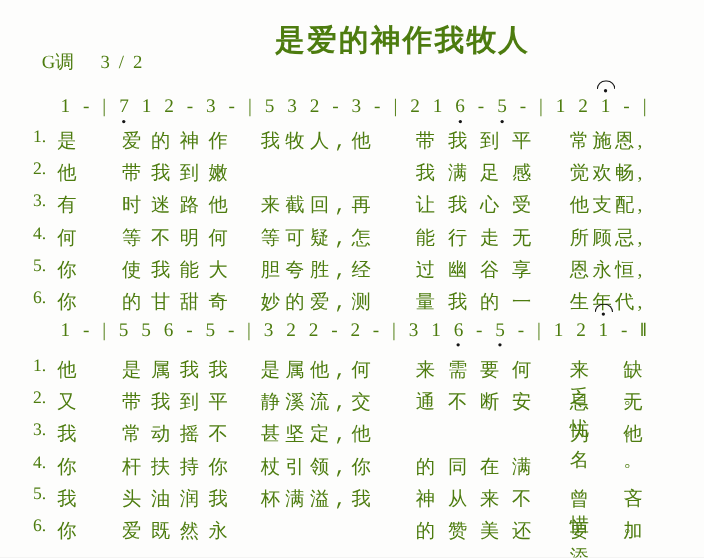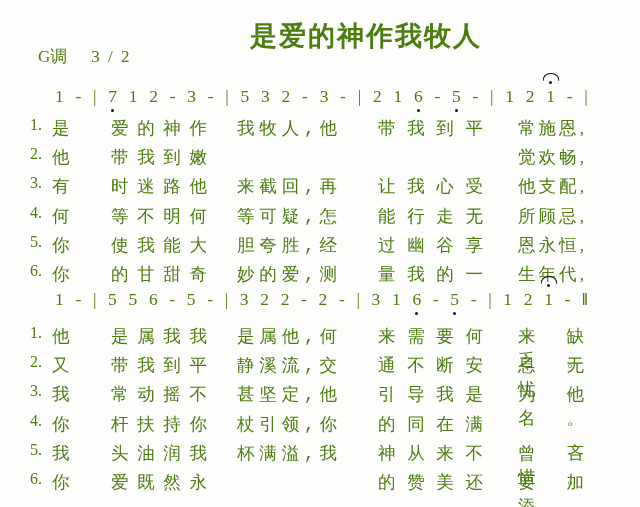--- a/index.html
+++ b/index.html
@@ -99,20 +99,21 @@
         <span class="c c-s0">是</span>
         <span class="c c-g1">爱的神作</span>
         <span class="c c-g2">我牧人,他</span>
         <span class="c c-g3">带我到平</span>
         <span class="c c-g4">常施恩,</span>
       </div>
       <div class="verse-row">
         <span class="c c-num">2.</span>
         <span class="c c-s0">他</span>
         <span class="c c-g1">带我到嫩</span>
+        <span class="c c-g3">我满足感</span>
         <span class="c c-g4">觉欢畅,</span>
       </div>
       <div class="verse-row">
         <span class="c c-num">3.</span>
         <span class="c c-s0">有</span>
         <span class="c c-g1">时迷路他</span>
         <span class="c c-g2">来截回,再</span>
         <span class="c c-g3">让我心受</span>
         <span class="c c-g4">他支配,</span>
       </div>
@@ -191,21 +192,20 @@
         <span class="c c-g1">带我到平</span>
         <span class="c c-g2">静溪流,交</span>
         <span class="c c-g3">通不断安</span>
         <span class="c c-g4">息无忧。</span>
       </div>
       <div class="verse-row">
         <span class="c c-num">3.</span>
         <span class="c c-s0">我</span>
         <span class="c c-g1">常动摇不</span>
         <span class="c c-g2">甚坚定,他</span>
-        <span class="c c-g3">引导我是</span>
         <span class="c c-g4">为他名。</span>
       </div>
       <div class="verse-row">
         <span class="c c-num">4.</span>
         <span class="c c-s0">你</span>
         <span class="c c-g1">杆扶持你</span>
         <span class="c c-g2">杖引领,你</span>
         <span class="c c-g3">的同在满</span>
       </div>
       <div class="verse-row">

